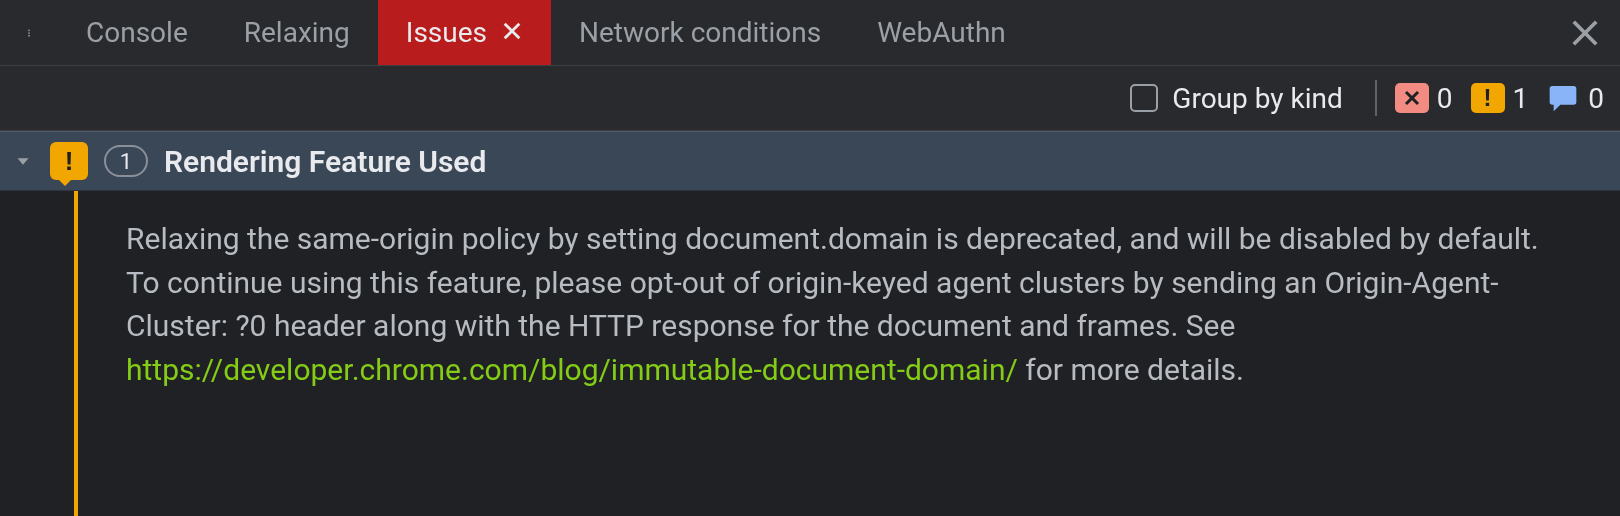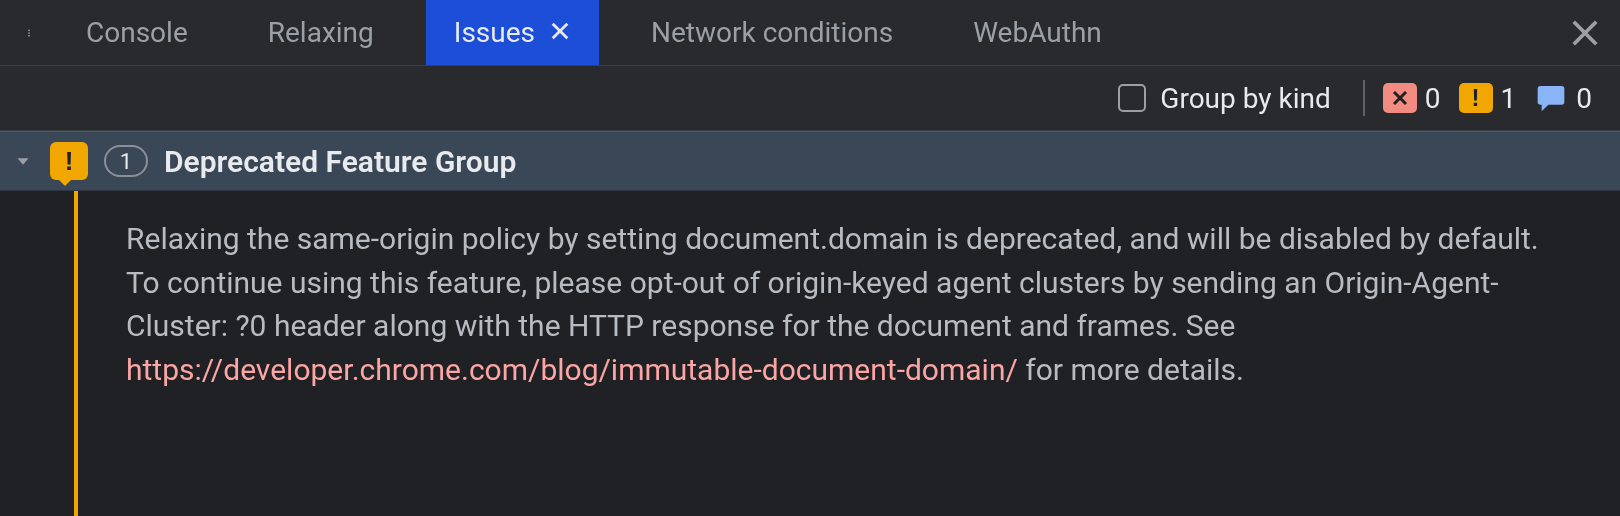--- a/index.html
+++ b/index.html
@@ -24,31 +24,31 @@
   }
   .tabbar .kebab {
     width: 58px;
     display: flex;
     justify-content: center;
     align-items: center;
     color: #9aa0a6;
     font-size: 26px;
     letter-spacing: 0;
   }
-  .tabbar .tabs { display: flex; align-items: stretch; height: 100%; gap: 24px; }
+  .tabbar .tabs { display: flex; align-items: stretch; height: 100%; }
   .tabbar .tab {
     display: flex;
     align-items: center;
     padding: 0 28px;
     color: #9aa0a6;
     cursor: default;
     white-space: nowrap;
   }
   .tabbar .tab.active {
-    background: #1d4ed8;
+    background: #b91c1c;
     color: #e8eaed;
   }
   .tabbar .tab.active .tab-close {
     margin-left: 14px;
     color: #e8eaed;
   }
   .tabbar .spacer { flex: 1; }
   .tabbar .panel-close {
     width: 70px;
     display: flex;
@@ -67,21 +67,21 @@
 
   
   .toolbar {
     display: flex;
     align-items: center;
     height: 65px;
     background: #292a2d;
     border-bottom: 1px solid #3c4043;
     font-size: 28px;
     color: #e8eaed;
-    padding-right: 28px;
+    padding-right: 16px;
   }
   .toolbar .fill { flex: 1; }
   .check-wrap {
     display: flex;
     align-items: center;
     gap: 14px;
     margin-right: 28px;
   }
   .checkbox {
     width: 28px; height: 28px;
@@ -194,21 +194,21 @@
     background: #f2a600;
   }
   .issue-text {
     padding: 26px 40px 20px 46px;
     font-size: 30px;
     line-height: 1.45;
     color: #b7bcc2;
     max-width: 1500px;
   }
   .issue-text a {
-    color: #fca5a5;
+    color: #84cc16;
     text-decoration: none;
   }
 </style>
 </head>
 <body>
 
 <div class="tabbar">
   <div class="kebab">
     <svg viewBox="0 0 24 24" width="8" height="26" fill="#9aa0a6">
         <circle cx="12" cy="4" r="2.6"></circle>
@@ -287,21 +287,21 @@
     <svg viewBox="0 0 24 24">
         <path d="M6 9l6 7 6-7z"></path>
       </svg>
   </div>
   <div class="warn-bubble">
       <span class="bang">!</span>
     </div>
   <div class="count-pill">
       <span>1</span>
     </div>
-  <div class="issue-title">Deprecated Feature Group</div>
+  <div class="issue-title">Rendering Feature Used</div>
 </div>
 
 <div class="issue-body-wrap">
   <div class="gutter">
       <div class="line"></div>
     </div>
   <div class="issue-text">
     <span>Relaxing the same-origin policy by setting document.domain is deprecated, and will be disabled by default. To continue using this feature, please opt-out of origin-keyed agent clusters by sending an Origin-Agent-Cluster: ?0 header along with the HTTP response for the document and frames. See </span><a href="#">https://developer.chrome.com/blog/immutable-document-domain/</a><span> for more details.</span>
   </div>
 </div>

